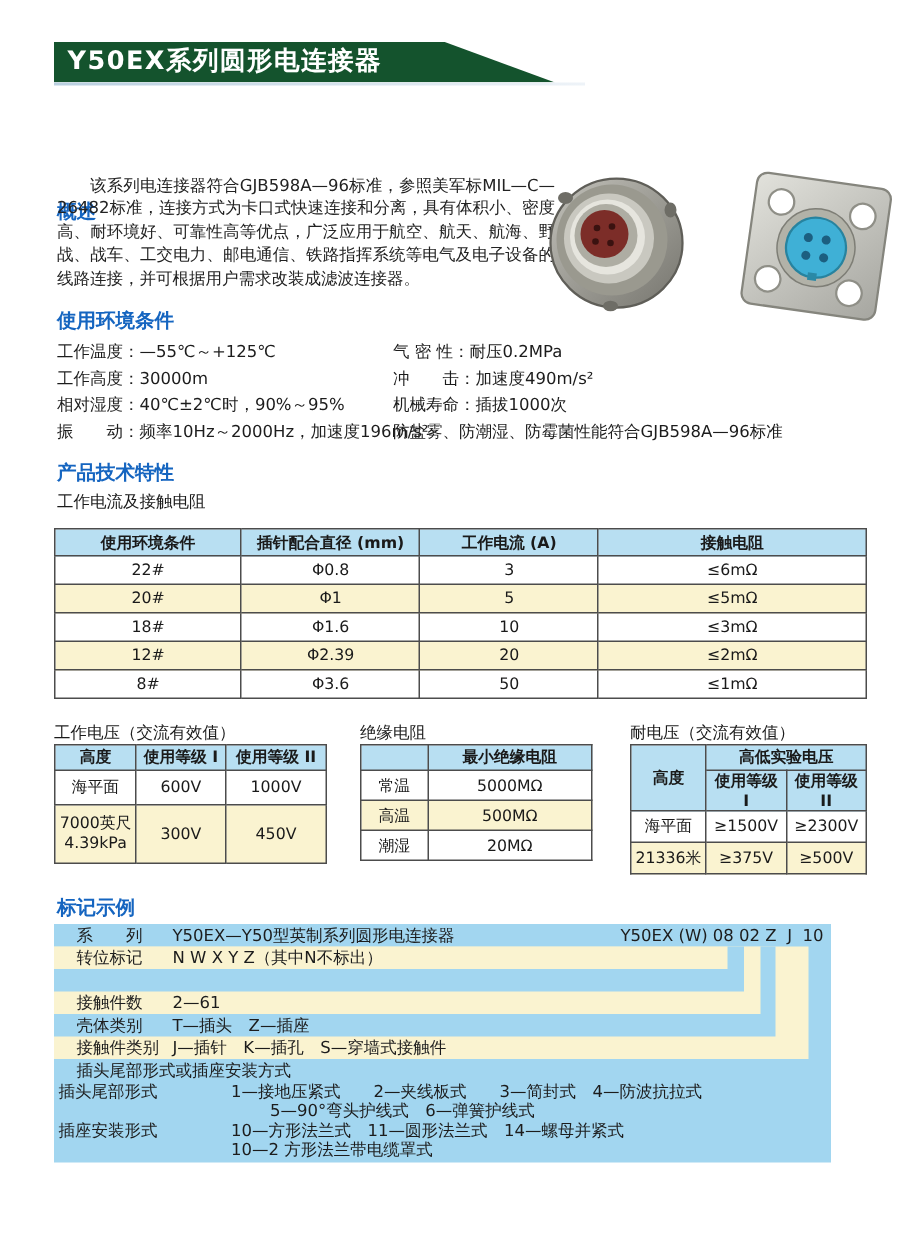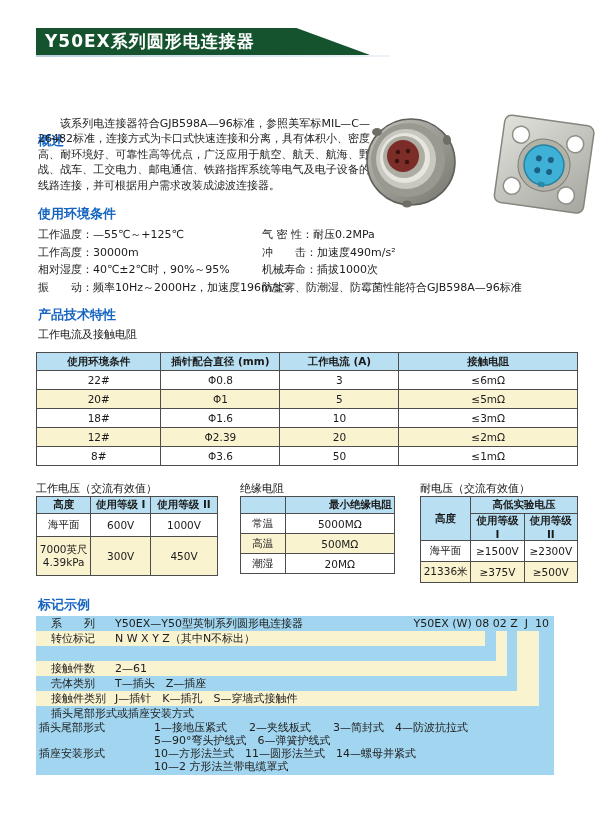--- a/index.html
+++ b/index.html
@@ -39,21 +39,21 @@
   .current-table{position:absolute;left:36px;top:352px;width:542px;}
   .current-table td{height:18px;}
   .current-table .thead-cell{height:17px;}
 
   .voltage-table{position:absolute;left:36px;top:496px;width:182px;}
   .voltage-table .thead-cell{height:16px;}
   .voltage-table td{height:22px;}
   .voltage-table td.tall{height:38px;white-space:pre-line;line-height:13px;}
 
   .insul-table{position:absolute;left:240px;top:496px;width:155px;}
-  .insul-table .thead-cell{height:16px;text-align:right;}
+  .insul-table .thead-cell{height:16px;}
   .insul-table td{height:19px;}
 
   .withstand-table{position:absolute;left:420px;top:496px;width:158px;}
   .withstand-table .thead-cell{height:16px;text-align:center;}
   .withstand-table td{height:20px;}
 
   
   .marking{position:absolute;left:36px;top:616px;width:518px;height:159px;font-size:11px;}
   .layer{position:absolute;}
   .l-blue{background:#a2d6f0;}
@@ -288,21 +288,21 @@
     </div>
 
     <div class="mrow" style="top:75px;">
       <span class="lbl">接触件类别</span>
       <span class="cnt">J—插针　K—插孔　S—穿墙式接触件</span>
     </div>
     <div class="trow" style="top:105px;">
       <span class="lbl">插头尾部形式</span>
       <span class="cnt">1—接地压紧式　　2—夹线板式　　3—简封式　4—防波抗拉式</span>
     </div>
-    <div class="trow" style="top:118px;">
+    <div class="trow" style="top:118px;margin-left:26px;">
       <span class="lbl"></span>
       <span class="cnt">5—90°弯头护线式　6—弹簧护线式</span>
     </div>
     <div class="trow" style="top:131px;">
       <span class="lbl">插座安装形式</span>
       <span class="cnt">10—方形法兰式　11—圆形法兰式　14—螺母并紧式</span>
     </div>
     <div class="trow" style="top:144px;">
       <span class="lbl"></span>
       <span class="cnt">10—2 方形法兰带电缆罩式</span>

